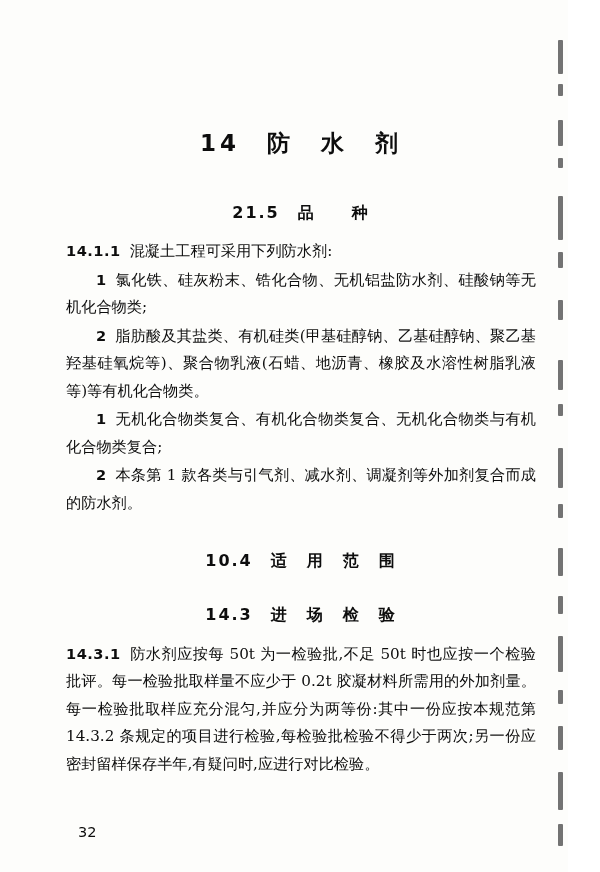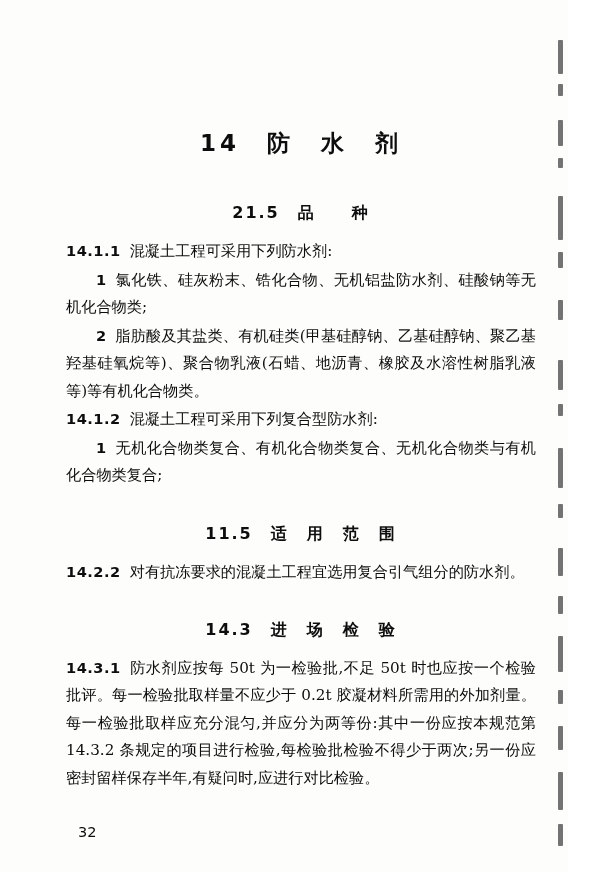--- a/index.html
+++ b/index.html
@@ -132,35 +132,32 @@
     </p>
 
     <p class="para indent-1">
       <span class="item-num">1</span><span class="gap-sm"></span><span>氯化铁、硅灰粉末、锆化合物、无机铝盐防水剂、硅酸钠等无机化合物类;</span>
     </p>
 
     <p class="para indent-1">
       <span class="item-num">2</span><span class="gap-sm"></span><span>脂肪酸及其盐类、有机硅类(甲基硅醇钠、乙基硅醇钠、聚乙基羟基硅氧烷等)、聚合物乳液(石蜡、地沥青、橡胶及水溶性树脂乳液等)等有机化合物类。</span>
     </p>
 
-    <p class="para">
-      <span class="num-label">14.1.2</span><span class="gap-sm"></span><span>混凝土工程可采用下列复合型防水剂:</span>
-    </p>
 
     <p class="para indent-1">
       <span class="item-num">1</span><span class="gap-sm"></span><span>无机化合物类复合、有机化合物类复合、无机化合物类与有机化合物类复合;</span>
     </p>
 
+    <p class="para indent-1">
+      <span class="item-num">2</span><span class="gap-sm"></span><span>本条第 1 款各类与引气剂、减水剂、调凝剂等外加剂复合而成的防水剂。</span>
+    </p>
 
-    <h2 class="section-head sec-2">11.5　适　用　范　围</h2>
+    <h2 class="section-head sec-2">10.4　适　用　范　围</h2>
 
 
-    <p class="para">
-      <span class="num-label">14.2.2</span><span class="gap-sm"></span><span>对有抗冻要求的混凝土工程宜选用复合引气组分的防水剂。</span>
-    </p>
 
     <h2 class="section-head sec-3">14.3　进　场　检　验</h2>
 
     <p class="para after-sec3">
       <span class="num-label">14.3.1</span><span class="gap-sm"></span><span>防水剂应按每 50t 为一检验批,不足 50t 时也应按一个检验批评。每一检验批取样量不应少于 0.2t 胶凝材料所需用的外加剂量。每一检验批取样应充分混匀,并应分为两等份:其中一份应按本规范第 14.3.2 条规定的项目进行检验,每检验批检验不得少于两次;另一份应密封留样保存半年,有疑问时,应进行对比检验。</span>
     </p>
 
   </div>
 
   <div class="page-number">32</div>

